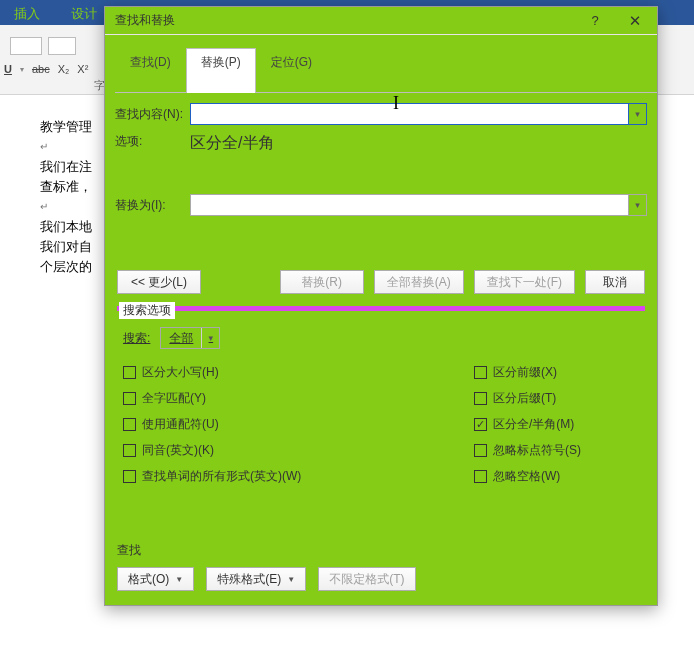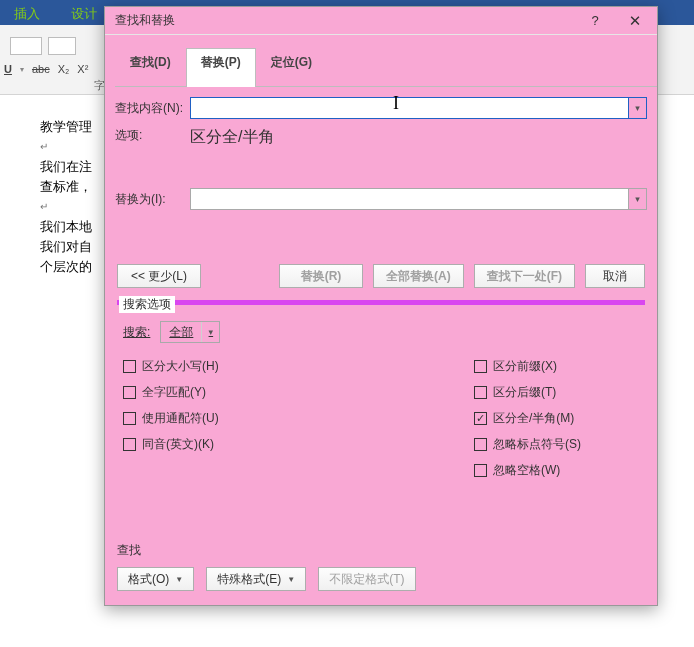--- a/index.html
+++ b/index.html
@@ -15,49 +15,49 @@
 .toolbar-row2 { padding: 4px 4px; display: flex; gap: 8px; align-items: center; color: #555; font-size: 11px; }
 .tb-btn { font-size: 11px; color: #444; }
 .toolbar-group-label { position: absolute; top: 78px; left: 94px; font-size: 11px; color: #666; }
 
 
 .doc-body { position: absolute; top: 117px; left: 40px; width: 64px; line-height: 20px; font-size: 13px; color: #000; font-family: "SimSun", serif; overflow: hidden; white-space: nowrap; }
 .doc-body div { height: 20px; }
 .small-caret { font-size: 10px; color:#777; }
 
 
-.dialog { position: absolute; top: 6px; left: 104px; width: 554px; height: 600px; background: #f9a8d4; border: 1px solid #999; box-shadow: 0 4px 16px rgba(0,0,0,0.35); }
+.dialog { position: absolute; top: 6px; left: 104px; width: 554px; height: 600px; background: #84cc16; border: 1px solid #999; box-shadow: 0 4px 16px rgba(0,0,0,0.35); }
 .dlg-titlebar { height: 28px; display: flex; align-items: center; justify-content: space-between; padding: 0 2px 0 10px; border-bottom: 1px solid #e6e6e6; }
 .dlg-title { font-size: 12px; color: #333; }
 .dlg-sysbtns { display: flex; }
 .sysbtn { width: 40px; height: 26px; display: flex; align-items: center; justify-content: center; font-size: 13px; color: #333; }
 .sysbtn.close { font-size: 15px; }
 
 
 .tabs { display: flex; margin: 12px 0 0 10px; border-bottom: 1px solid #bdbdbd; }
-.tab { padding: 5px 14px 16px; border: 1px solid transparent; border-bottom: none; color: #444; position: relative; top: 1px; font-size: 12px; font-weight: bold; }
+.tab { padding: 5px 14px 22px; border: 1px solid transparent; border-bottom: none; color: #444; position: relative; top: 1px; font-size: 12px; }
 .tab.active { border-color: #bdbdbd; background: #fff; }
 
 
 .content { padding: 10px 10px 0 10px; }
 .row { display: flex; align-items: center; margin-bottom: 8px; }
 .label { width: 75px; font-size: 12px; color: #333; }
 .combo { flex: 1; display: flex; height: 22px; }
 .combo input { flex: 1; border: 1px solid #1f60c4; padding: 0 4px; outline: none; font-size: 12px; }
 .combo .arrow { width: 18px; border: 1px solid #1f60c4; border-left: none; display:flex; align-items:center; justify-content:center; color:#555; font-size:9px; }
 .combo.gray input { border-color: #a9a9a9; }
 .combo.gray .arrow { border-color: #a9a9a9; }
 .options-line { display: flex; margin-bottom: 40px; }
 .options-label { width: 75px; font-size: 12px; }
 .options-text { font-size: 16px; }
 
 
 .btn-row { display: flex; gap: 10px; padding: 0 2px 12px; }
 .btn { height: 24px; border: 1px solid #adadad; background: linear-gradient(#fdfdfd,#f0f0f0); padding: 0 12px; font-size: 12px; display: flex; align-items: center; justify-content: center; min-width: 84px; }
-.btn.disabled { color: #a0a0a0; font-weight: bold; }
+.btn.disabled { color: #a0a0a0; }
 .spacer { flex: 1; }
 
 
 .fieldset { border-top: 5px solid #d946ef; margin: 0 2px; position: relative; padding: 16px 6px 30px 6px; }
 .fieldset .legend { position: absolute; top: -9px; left: 2px; background: #fff; padding: 0 4px; font-size: 12px; }
 .search-row { display: flex; align-items: center; gap: 10px; margin-bottom: 10px; text-decoration: underline; }
 .select-box { display: flex; align-items: center; border: 1px solid #a9a9a9; height: 22px; }
 .select-box span { padding: 0 8px; font-size: 12px; }
 .select-box .arrow { width: 18px; height: 20px; display:flex; align-items:center; justify-content:center; border-left: 1px solid #d0d0d0; font-size: 9px; color:#555;}
 
@@ -177,20 +177,24 @@
             <span>全字匹配(Y)</span>
           </div>
           <div class="cb">
             <div class="box"></div>
             <span>使用通配符(U)</span>
           </div>
           <div class="cb">
             <div class="box"></div>
             <span>同音(英文)(K)</span>
           </div>
+          <div class="cb">
+            <div class="box"></div>
+            <span>查找单词的所有形式(英文)(W)</span>
+          </div>
         </div>
         <div class="cb-col right">
           <div class="cb">
             <div class="box"></div>
             <span>区分前缀(X)</span>
           </div>
           <div class="cb">
             <div class="box"></div>
             <span>区分后缀(T)</span>
           </div>

